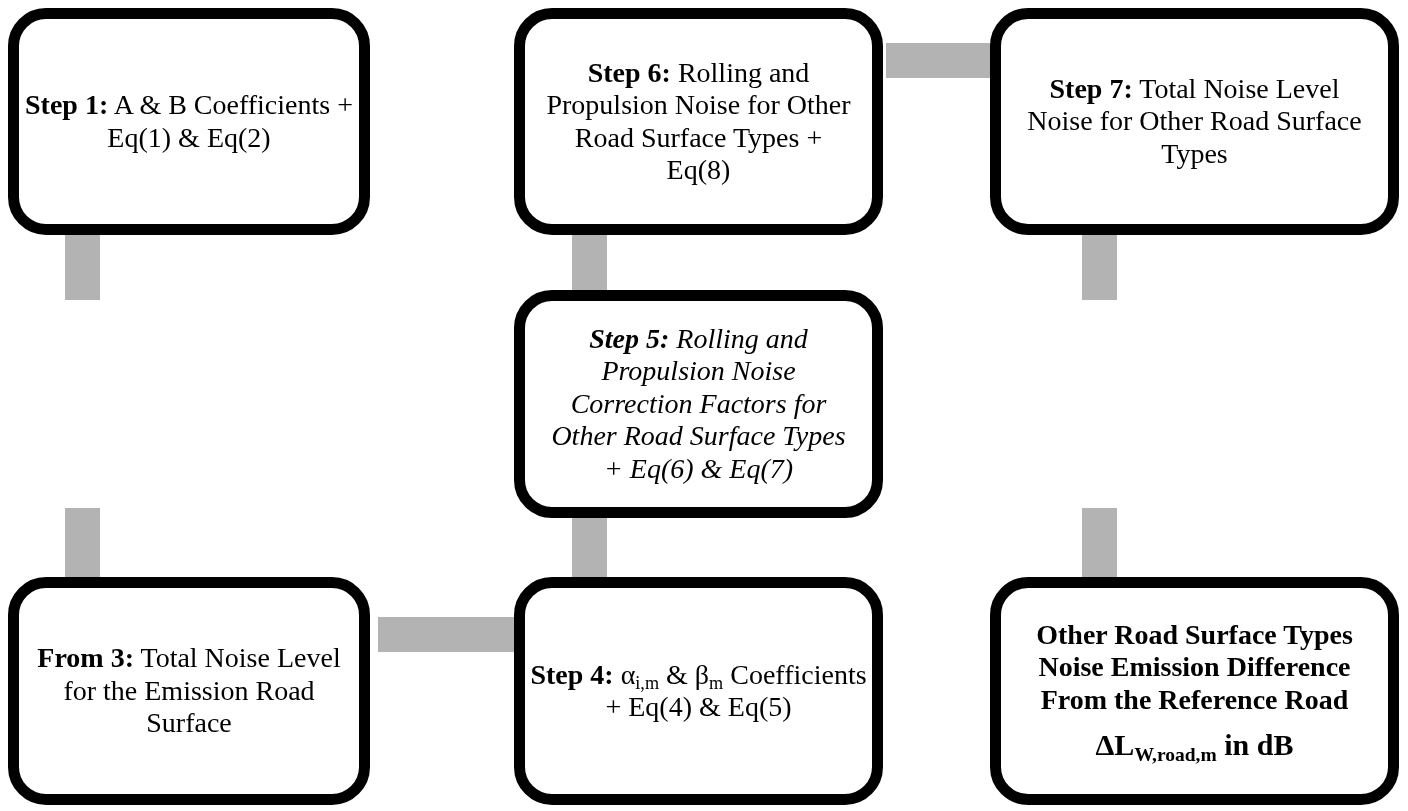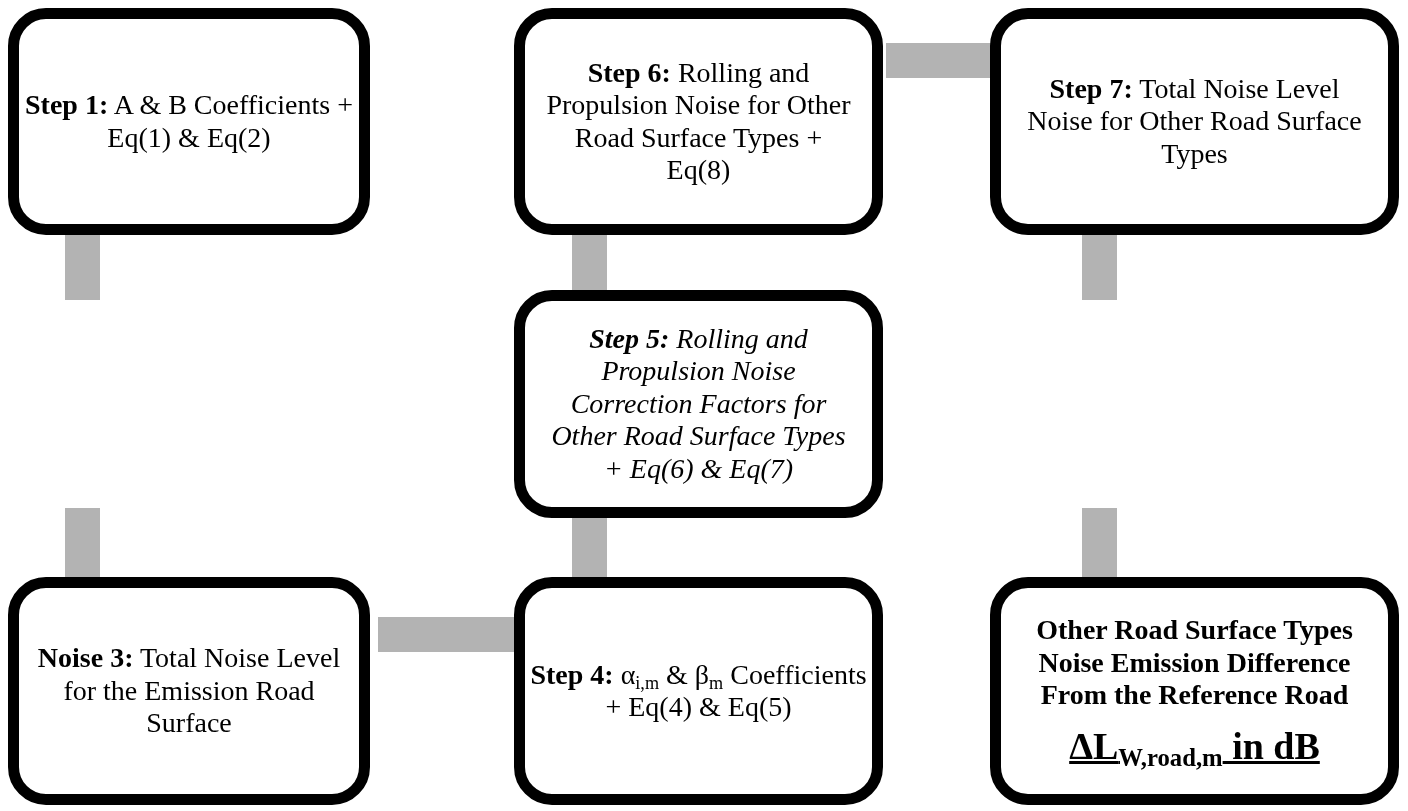--- a/index.html
+++ b/index.html
@@ -52,21 +52,21 @@
   .box-text{max-width:345px;}
   .box-text.narrow{max-width:308px;}
   .box-text.result{max-width:342px;}
   sub{
     font-size:0.65em;
     line-height:0;
     vertical-align:baseline;
     position:relative;
     top:0.28em;
   }
-  .formula-line{margin-top:12px;font-size:38px;text-decoration:underline;}
+  .formula-line{margin-top:12px;font-size:30px;}
 </style>
 </head>
 <body>
 
 <div class="canvas">
 
   <div class="conn v c-1-2"></div>
   <div class="conn v c-2-3"></div>
   <div class="conn h c-3-4"></div>
   <div class="conn v c-4-5"></div>
@@ -75,21 +75,21 @@
   <div class="conn v c-7-8"></div>
   <div class="conn v c-8-9"></div>
 
   <div class="box col1 row1">
     <div class="box-text">
       <span class="b">Step 1:</span><span> A &amp; B Coefficients + Eq(1) &amp; Eq(2)</span>
     </div>
   </div>
   <div class="box col1 row3">
     <div class="box-text">
-      <span class="b">Noise 3:</span><span> Total Noise Level for the Emission Road Surface</span>
+      <span class="b">From 3:</span><span> Total Noise Level for the Emission Road Surface</span>
     </div>
   </div>
 
   <div class="box col2 row1">
     <div class="box-text narrow">
       <span class="b">Step 6:</span><span> Rolling and Propulsion Noise for Other Road Surface Types + Eq(8)</span>
     </div>
   </div>
   <div class="box col2 row2">
     <div class="box-text narrow">

